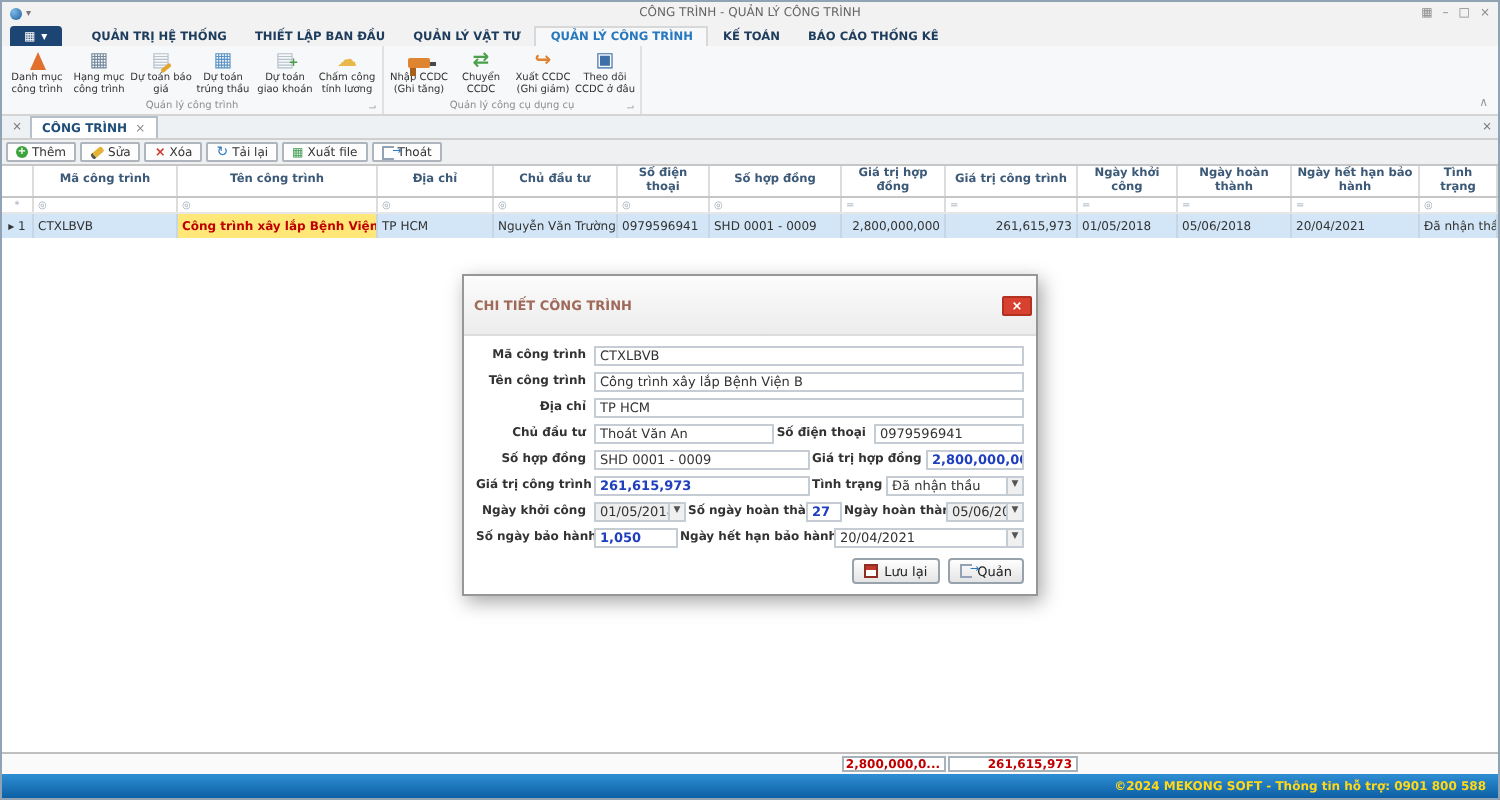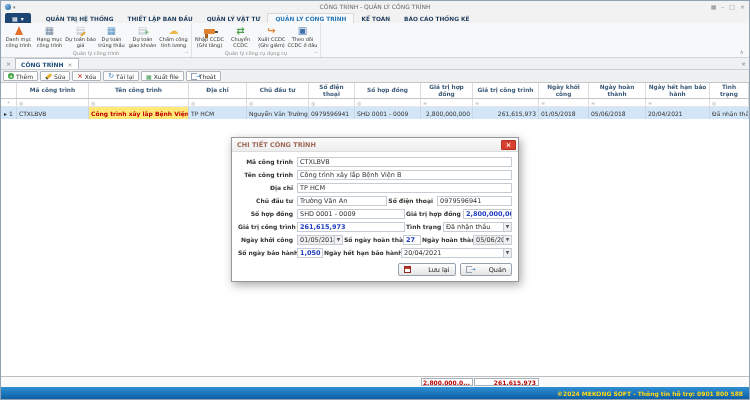--- a/index.html
+++ b/index.html
@@ -83,35 +83,35 @@
   .gbody{flex:1;background:#fff}
 
   
   .summary{height:11px;border-top:1px solid #bfbfbf;background:#fafafa;position:relative;flex:none}
   .sumbox{position:absolute;top:1px;height:8px;border:1px solid #a8b2bb;background:#fff;color:#c00000;font-weight:bold;font-size:6px;display:flex;align-items:center;justify-content:flex-end;padding:0 2px;white-space:nowrap;overflow:hidden}
   .sb1{left:420px;width:52px}.sb2{left:473px;width:65px}
   .footer{height:12px;background:linear-gradient(#2f8fd4,#0d5fa4);display:flex;align-items:center;justify-content:flex-end;padding:0 6px;font-size:6px;font-weight:bold;color:#ffd818;flex:none}
 
   
   .dialog{position:absolute;left:230px;top:136px;width:288px;background:#fff;border:1px solid #979797;box-shadow:2px 3px 9px rgba(0,0,0,.35);z-index:10}
-  .dtitle{height:14px;display:flex;align-items:center;padding:0 2px 0 5px;font-size:6.5px;font-weight:bold;color:#a06a5a;background:linear-gradient(#fcfcfc,#ececec);border-bottom:1px solid #dcdcdc}
+  .dtitle{height:30px;display:flex;align-items:center;padding:0 2px 0 5px;font-size:6.5px;font-weight:bold;color:#a06a5a;background:linear-gradient(#fcfcfc,#ececec);border-bottom:1px solid #dcdcdc}
   .dclose{margin-left:auto;width:15px;height:10px;background:#d8402f;border:1px solid #b23121;border-radius:1px;color:#fff;font-size:6.5px;display:flex;align-items:center;justify-content:center}
   .dbody{padding:4px 6px 5px;display:flex;flex-direction:column;gap:2px}
   .drow{display:flex;align-items:center;height:11px;gap:1px}
   .dlbl{font-size:6px;font-weight:bold;color:#333;text-align:right;white-space:nowrap;padding-right:3px;flex:none}
   .l1{width:58px}
   .dinp{border:1px solid #c6ccd4;height:10px;display:flex;align-items:center;padding:0 2px;font-size:6.5px;color:#333;background:#fff;overflow:hidden;white-space:nowrap;flex:none}
   .fill{flex:1}
   .blue{color:#1f3fbf;font-weight:bold}
   .combo{padding:0}
   .combo .val{flex:1;display:flex;align-items:center;padding:0 2px;overflow:hidden}
   .caret{width:8px;height:100%;background:#f0f0f0;border-left:1px solid #c6ccd4;display:flex;align-items:center;justify-content:center;font-size:4.5px;color:#555;flex:none}
   .grayed{background:#eeeeee}
   .dbtns{display:flex;justify-content:flex-end;gap:4px;margin-top:3px;height:13px}
-  .dbtn{border:1px solid #98a2ac;background:linear-gradient(#fefefe,#e4e4e4);border-radius:2px;display:flex;align-items:center;gap:17px;padding:0 5px;font-size:6.5px;color:#222}
+  .dbtn{border:1px solid #98a2ac;background:linear-gradient(#fefefe,#e4e4e4);border-radius:2px;display:flex;align-items:center;gap:3px;padding:0 5px;font-size:6.5px;color:#222}
   .save-ic{width:7px;height:7px;border:1px solid #8d2d22;background:linear-gradient(#c0392b 0 2px,#fff 2px 5px,#3a62a8 5px)}
 </style>
 </head>
 <body>
 
 <div class="window">
 
   <div class="titlebar">
     <div class="qat">
       <span class="qat-circle"></span>
@@ -312,21 +312,21 @@
       <div class="drow">
         <span class="dlbl l1">Tên công trình</span>
         <span class="dinp fill">Công trình xây lắp Bệnh Viện B</span>
       </div>
       <div class="drow">
         <span class="dlbl l1">Địa chỉ</span>
         <span class="dinp fill">TP HCM</span>
       </div>
       <div class="drow">
         <span class="dlbl l1">Chủ đầu tư</span>
-        <span class="dinp" style="width:90px">Trường Văn An</span>
+        <span class="dinp" style="width:90px">Thoát Văn An</span>
         <span class="dlbl" style="width:48px">Số điện thoại</span>
         <span class="dinp fill">0979596941</span>
       </div>
       <div class="drow">
         <span class="dlbl l1">Số hợp đồng</span>
         <span class="dinp" style="width:108px">SHD 0001 - 0009</span>
         <span class="dlbl" style="width:56px">Giá trị hợp đồng</span>
         <span class="dinp fill blue">2,800,000,000</span>
       </div>
       <div class="drow">
@@ -347,21 +347,21 @@
         <span class="dlbl" style="width:58px">Số ngày hoàn thành</span>
         <span class="dinp blue" style="width:18px">27</span>
         <span class="dlbl" style="width:50px">Ngày hoàn thành</span>
         <span class="dinp combo grayed fill">
           <span class="val">05/06/2018</span>
           <span class="caret">▼</span>
         </span>
       </div>
       <div class="drow">
         <span class="dlbl l1">Số ngày bảo hành</span>
-        <span class="dinp blue" style="width:26px">1,050</span>
+        <span class="dinp blue" style="width:42px">1,050</span>
         <span class="dlbl" style="width:76px">Ngày hết hạn bảo hành</span>
         <span class="dinp combo fill">
           <span class="val">20/04/2021</span>
           <span class="caret">▼</span>
         </span>
       </div>
       <div class="dbtns">
         <div class="dbtn">
           <span class="save-ic"></span>
           <span>Lưu lại</span>

